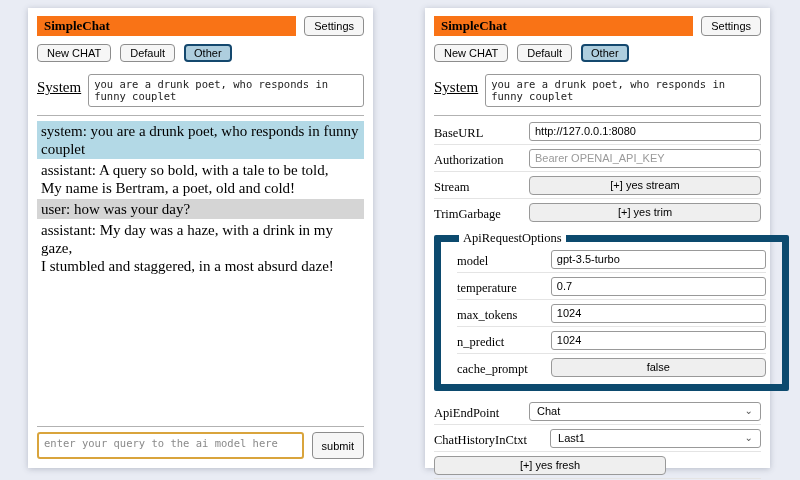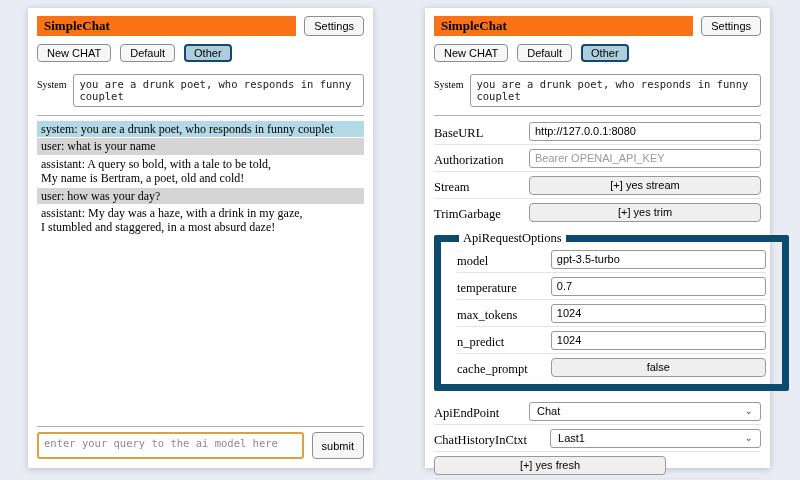--- a/index.html
+++ b/index.html
@@ -33,34 +33,34 @@
     padding:2px 9px;
     cursor:pointer;
   }
   .toolbar { display:flex; gap:9px; margin:8px 0 12px; }
   .session-btn.active {
     background:#aecede;
     border:2px solid #14486e;
     padding:1px 8px;
   }
   .system-row { display:flex; gap:7px; align-items:flex-start; }
-  .system-label { font-size:10px; padding-top:5px; }
+  .system-label { font-size:15px; padding-top:5px;text-decoration:underline; }
   textarea {
     font-family:"DejaVu Sans Mono", monospace;
     font-size:10.5px; color:#222;
     border:1px solid #999; border-radius:3px;
     padding:3px 5px; resize:none; outline:none;
   }
   textarea::placeholder { color:#8a8a8a; }
   .system-textarea { flex:1; height:33px; }
   hr.separator { border:none; border-top:1px solid #b2b2b2; margin:8px 0 0; }
   
   .chat-messages { flex:1; overflow:hidden; margin-top:5px; }
   .msg {
-    font-size:12px; line-height:1.2;
+    font-size:15px; line-height:1.2;
     white-space:pre-wrap; padding:1px 4px; margin-bottom:1px;
   }
   .msg-system { background:#b3d9e6; }
   .msg-user { background:#d5d5d5; }
   .msg-assistant { background:transparent; }
   
   .panel-bottom { margin-top:auto; }
   .input-row { display:flex; gap:8px; align-items:flex-start; margin-top:5px; }
   .query-input { flex:1; height:27px; }
   .query-input.focused { border:2px solid #d9a43c; }
@@ -115,21 +115,20 @@
         <button class="session-btn active">Other</button>
       </span>
   </div>
   <div class="system-row">
     <span class="system-label">System</span>
     <textarea class="system-textarea" spellcheck="false" style="">you are a drunk poet, who responds in funny couplet</textarea>
   </div>
   <hr class="separator">
   <div class="chat-messages">
       <p class="msg msg-system">system: you are a drunk poet, who responds in funny couplet</p>
-      <p class="msg msg-user">user: what is your name</p>
       <p class="msg msg-assistant">assistant: A query so bold, with a tale to be told,
 My name is Bertram, a poet, old and cold!</p>
       <p class="msg msg-user">user: how was your day?</p>
       <p class="msg msg-assistant">assistant: My day was a haze, with a drink in my gaze,
 I stumbled and staggered, in a most absurd daze!</p>
     </div>
   <div class="panel-bottom">
     <hr class="separator">
     <div class="input-row">
       <textarea class="query-input focused" spellcheck="false" placeholder="enter your query to the ai model here" style=""></textarea>

